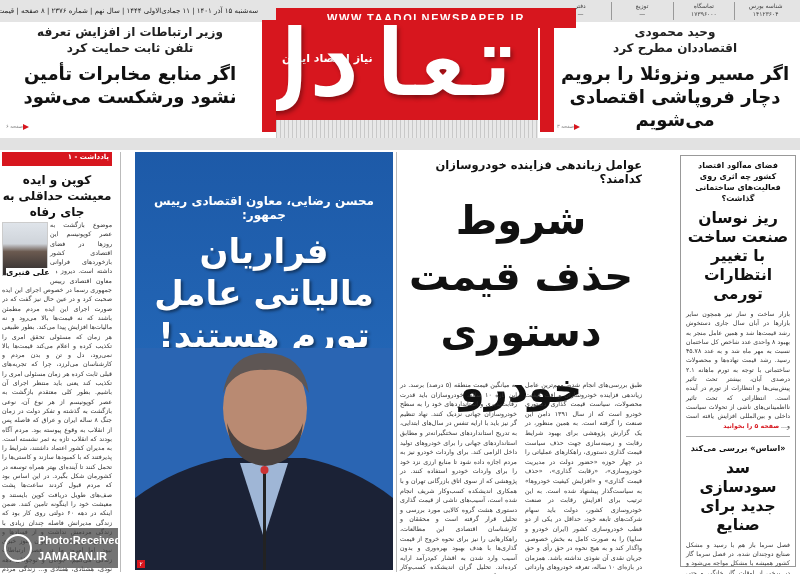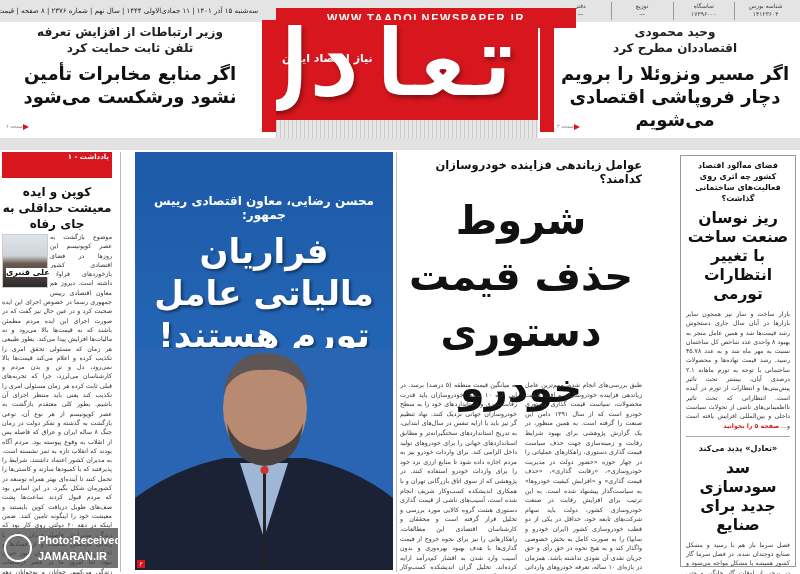--- a/index.html
+++ b/index.html
@@ -20,21 +20,21 @@
   .sidebar-strip{position:absolute;top:20px;width:14px;height:112px;background:#d7161e}
   
   .teaser{position:absolute;top:24px;height:108px;text-align:center;direction:rtl}
   .teaser .kicker{font-size:12px;font-weight:bold;line-height:16px;color:#222}
   .teaser .headline{font-size:18px;font-weight:bold;line-height:23px;margin-top:6px;color:#111}
   .teaser .pg{position:absolute;bottom:2px;font-size:5px;color:#888}
   .teaser .pg::before{content:"";display:inline-block;border-left:6px solid #d7161e;border-top:3px solid transparent;border-bottom:3px solid transparent;vertical-align:middle;margin-right:2px}
   #greybar{position:absolute;left:0;top:138px;width:800px;height:12px;background:#e2e2e2}
   
   #col-op{position:absolute;left:2px;top:152px;width:110px;height:422px;direction:rtl;overflow:hidden}
-  #col-op .label{background:#d7161e;color:#fff;font-size:7px;font-weight:bold;height:26px;line-height:10px;padding-right:3px}
+  #col-op .label{background:#d7161e;color:#fff;font-size:7px;font-weight:bold;height:14px;line-height:10px;padding-right:3px}
   #col-op h2{font-size:12px;font-weight:bold;text-align:center;line-height:16px;margin:6px 0 0}
   #col-op .photo{float:left;width:46px;height:54px;margin:2px 2px 2px 0;background:linear-gradient(180deg,#dfe4ea 0%,#cfd4da 40%,#6b5a50 55%,#2c2a2c 100%);border:1px solid #ccc}
   #col-op p{font-size:6.3px;line-height:9.3px;text-align:justify;color:#333}
   #watermark{position:absolute;left:0;top:528px;width:118px;height:40px;background:rgba(70,70,70,.75);color:#fff;font-family:"Liberation Sans",sans-serif}
   #watermark .circ{position:absolute;left:4px;top:6px;width:28px;height:28px;border:2px solid #fff;border-radius:50%}
   #watermark .t1{position:absolute;left:38px;top:6px;font-size:11px;font-weight:bold}
   #watermark .t2{position:absolute;left:38px;top:22px;font-size:11px;font-weight:bold}
   .vdiv{position:absolute;top:152px;width:1px;height:420px;background:#bbb}
   
   #blue{position:absolute;left:135px;top:152px;width:258px;height:418px;background:linear-gradient(180deg,#1d5aa8 0%,#2468b8 60%,#1f4f8e 100%);text-align:center;direction:rtl;overflow:hidden}
@@ -150,17 +150,17 @@
 <div class="vdiv" style="left:396px"></div>
 
 <div id="rightbox">
   <div>
     <div class="kicker">فضای مه‌آلود اقتصاد کشور چه اثری روی فعالیت‌های ساختمانی گذاشت؟</div>
     <div class="headline">ریز نوسان صنعت ساخت با تغییر انتظارات تورمی</div>
     <p><span>بازار ساخت و ساز نیز همچون سایر بازارها در آبان سال جاری دستخوش رشد قیمت‌ها شد و همین عامل منجر به بهبود ۸ واحدی عدد شاخص کل ساختمان نسبت به مهر ماه شد و به عدد ۴۵.۷۸ رسید. رشد قیمت نهاده‌ها و محصولات ساختمانی با توجه به تورم ماهانه ۲.۱ درصدی آبان، بیشتر تحت تاثیر پیش‌بینی‌ها و انتظارات از تورم در آینده است. انتظاراتی که تحت تاثیر نااطمینانی‌های ناشی از تحولات سیاست داخلی و بین‌المللی افزایش یافته است و...</span> <span class="more">صفحه ۵ را بخوانید</span></p>
   </div>
   <hr>
   <div>
-    <div class="kicker">«تعادل» پدید می‌کند</div>
+    <div class="kicker">«اساس» بررسی می‌کند</div>
     <div class="headline">سد سودسازی جدید برای صنایع</div>
     <p><span>فصل سرما باز هم با رسید و مشکل صنایع دوچندان شده. در فصل سرما گاز کشور همیشه با مشکل مواجه می‌شود و در برخی از اوقات گاز خانگی و حتی صنایع قطع می‌شود. این مشکل قطعی گاز صنایع داستان هر سال و تقریبا وضعیت وخیمی را برای صنایع پدید می‌آورد و به نوعی صنایع را با زیان روبه‌رو می‌کند. اکنون نیز برخی از پتروشیمی‌ها با قطع گاز مواجه شده‌اند. البته این قطعی گاز تکذیب شده و قرار است با برنامه از پیش تعیین شده گاز صنایع قطع شود.</span> </p>
   </div>
 </div>
 
 </body></html>

